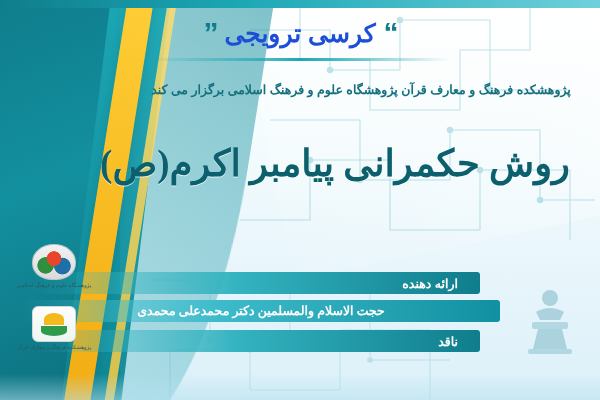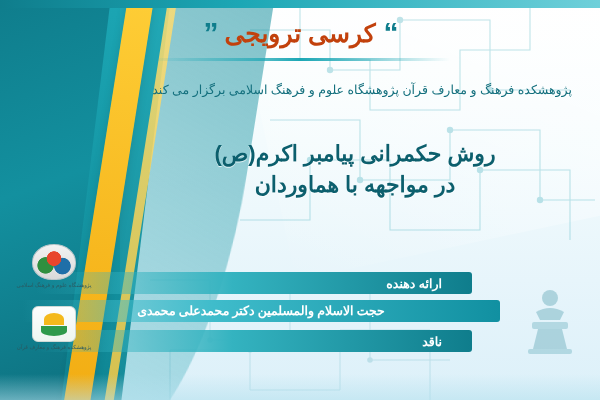--- a/index.html
+++ b/index.html
@@ -118,80 +118,82 @@
   .quote-glyph {
     color: #0f7d8c;
     font-size: 30px;
     line-height: 1;
     font-weight: bold;
     letter-spacing: -2px;
   }
   .header-badge-text {
     font-size: 25px;
     font-weight: bold;
-    color: #c2410c;
+    color: #1d4ed8;
     white-space: nowrap;
   }
   .header-underline {
     position: absolute;
     top: 58px;
     left: 50%;
     transform: translateX(-50%);
     width: 300px;
     height: 3px;
     background: linear-gradient(90deg, rgba(15,125,140,0), #1ca7b5, rgba(15,125,140,0));
   }
   
   .organizer {
     position: absolute;
     top: 82px;
     right: 28px;
     left: 150px;
+    text-align: center;
     font-size: 12.5px;
-    font-weight: normal;
+    font-weight: bold;
     color: #14707e;
     white-space: nowrap;
     direction: rtl;
   }
   
   .title-block {
     position: absolute;
     top: 138px;
     right: 30px;
     left: 140px;
     text-align: center;
     direction: rtl;
   }
   .title-line {
-    font-size: 22px;
+    font-size: 37px;
     font-weight: bold;
     color: #0c5f6d;
     line-height: 1.42;
     text-shadow: 0 1px 0 rgba(255,255,255,.7);
     white-space: nowrap;
+    font-family: Liberation Serif, serif;
   }
   
   .panel {
     position: absolute;
     height: 22px;
     border-radius: 3px;
     display: flex;
     align-items: center;
     justify-content: center;
     direction: rtl;
     color: #ffffff;
     font-size: 12.5px;
     font-weight: bold;
     white-space: nowrap;
   }
   .panel-label {
-    right: 128px;
+    right: 120px;
     left: 36px;
     background: linear-gradient(270deg, #0f7d8c 0%, #34b3c0 55%, rgba(90,200,212,0) 100%);
-    padding-right: 24px;
+    padding-right: 16px;
     justify-content: flex-start;
   }
   .panel-name {
     right: 100px;
     left: 22px;
     background: linear-gradient(270deg, #1190a1 0%, #3fbccb 60%, rgba(110,210,222,0) 100%);
     justify-content: center;
     font-family: Liberation Serif, serif;
   }
   #panel-presenter-label { top: 272px; }
@@ -315,21 +317,20 @@
     <span class="quote-glyph">“</span>
     <span class="header-badge-text">کرسی ترویجی</span>
     <span class="quote-glyph">”</span>
   </div>
   <div class="header-underline"></div>
 
   <div class="organizer">پژوهشکده فرهنگ و معارف قرآن پژوهشگاه علوم و فرهنگ اسلامی برگزار می کند</div>
 
   <div class="title-block">
     <div class="title-line">روش حکمرانی پیامبر اکرم(ص)</div>
-    <div class="title-line">در مواجهه با هماوردان</div>
   </div>
 
   <svg class="podium-icon" viewBox="0 0 64 66">
     <circle cx="32" cy="10" r="8" fill="#7fb9c6"></circle>
     <path d="M18 24 q14 -8 28 0 l-4 8 h-20 z" fill="#7fb9c6"></path>
     <rect x="14" y="34" width="36" height="7" rx="2" fill="#8cc3cf"></rect>
     <path d="M20 41 h24 l5 20 h-34 z" fill="#7fb9c6"></path>
     <rect x="10" y="61" width="44" height="5" rx="2" fill="#8cc3cf"></rect>
   </svg>
 

